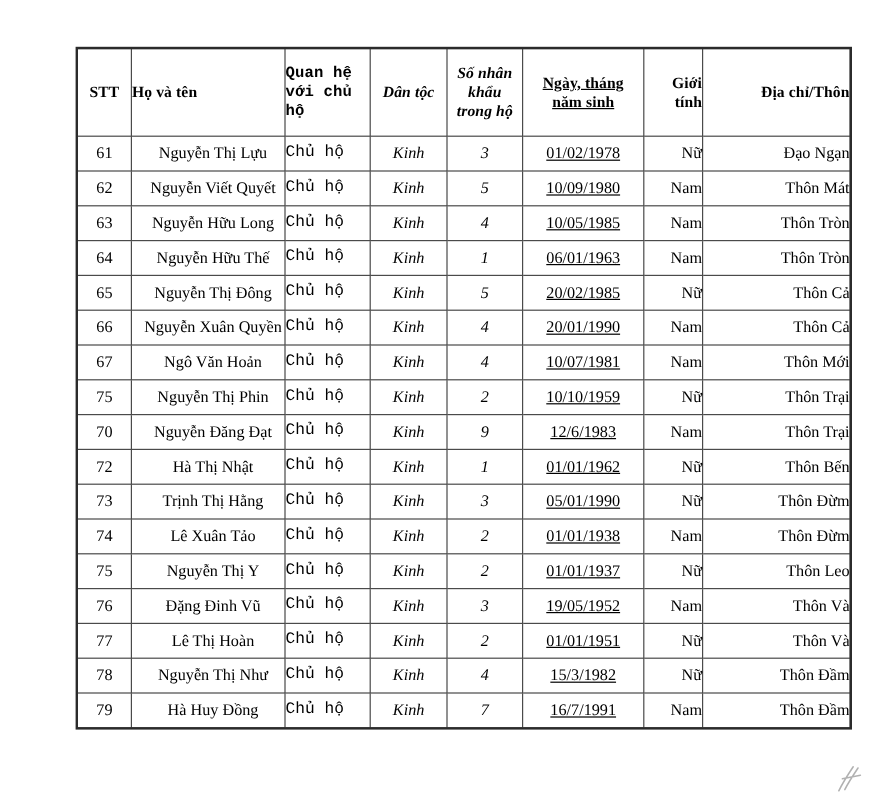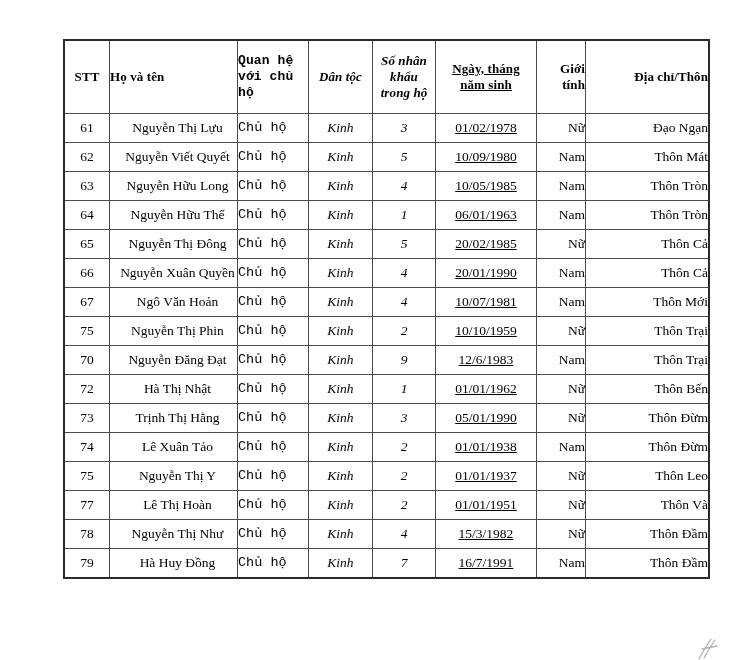--- a/index.html
+++ b/index.html
@@ -257,20 +257,30 @@
             <td class="c-stt">75</td>
             <td class="c-name">Nguyễn Thị Y</td>
             <td class="c-relation">Chủ hộ</td>
             <td class="c-ethnic">Kinh</td>
             <td class="c-household">2</td>
             <td class="c-dob">01/01/1937</td>
             <td class="c-gender">Nữ</td>
             <td class="c-village">Thôn Leo</td>
           </tr>
           <tr>
+            <td class="c-stt">76</td>
+            <td class="c-name">Đặng Đinh Vũ</td>
+            <td class="c-relation">Chủ hộ</td>
+            <td class="c-ethnic">Kinh</td>
+            <td class="c-household">3</td>
+            <td class="c-dob">19/05/1952</td>
+            <td class="c-gender">Nam</td>
+            <td class="c-village">Thôn Và</td>
+          </tr>
+          <tr>
             <td class="c-stt">77</td>
             <td class="c-name">Lê Thị Hoàn</td>
             <td class="c-relation">Chủ hộ</td>
             <td class="c-ethnic">Kinh</td>
             <td class="c-household">2</td>
             <td class="c-dob">01/01/1951</td>
             <td class="c-gender">Nữ</td>
             <td class="c-village">Thôn Và</td>
           </tr>
           <tr>

